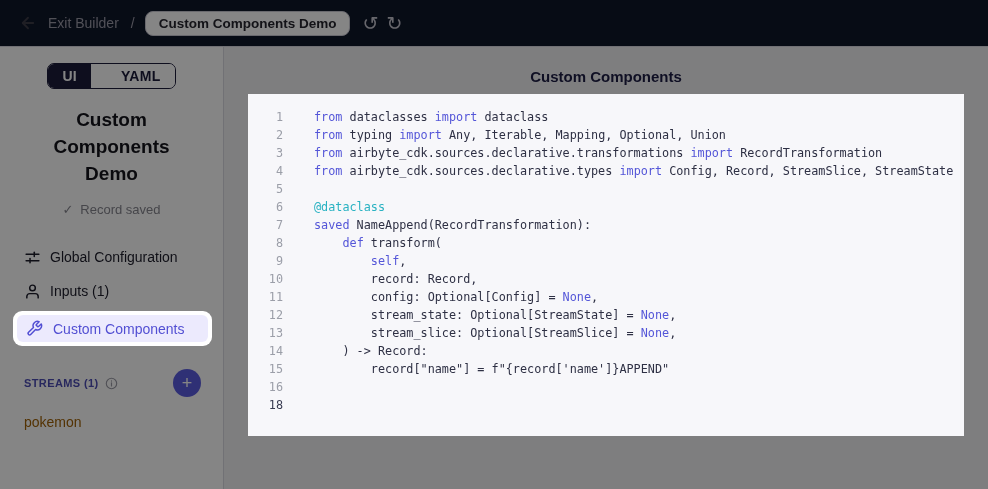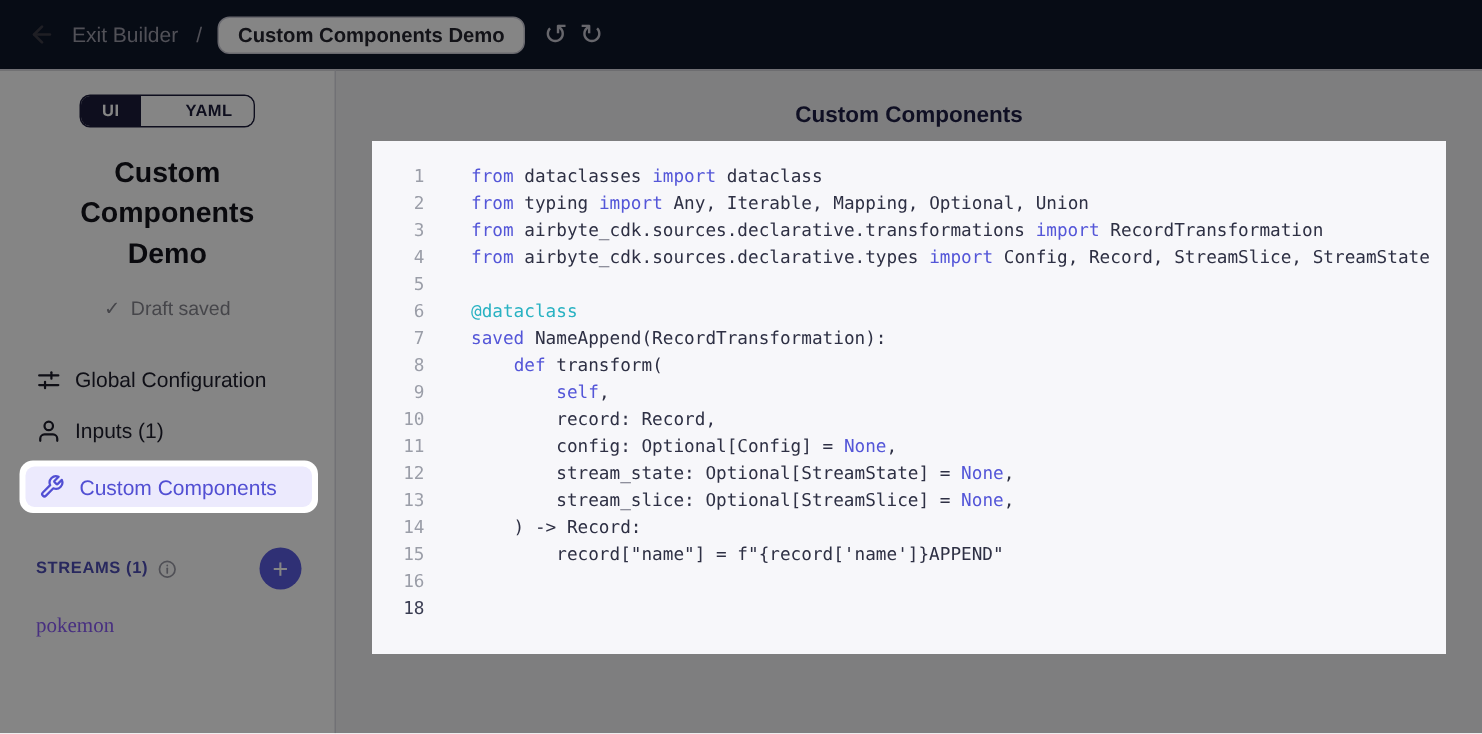--- a/index.html
+++ b/index.html
@@ -26,21 +26,21 @@
   
   .body { display:flex; height:442px; }
   .sidebar {
     width:224px; flex:none; background:#fff; border-right:1px solid #d9d9e0;
     display:flex; flex-direction:column;
   }
   .toggle-wrap { display:flex; justify-content:center; margin-top:16px; }
   .mode-toggle {
     display:inline-flex; border:1px solid #1b1b3a; border-radius:7px; overflow:hidden;
   }
-  .mode-seg { font-size:11px; font-weight:700; padding:4px 14px; cursor:pointer; letter-spacing:.3px; }
+  .mode-seg { font-size:14px; font-weight:700; padding:4px 14px; cursor:pointer; letter-spacing:.3px; }
   .mode-seg.sel { background:#1b1b3a; color:#fff; }
   .mode-seg.unsel { background:#fff; color:#1b1b3a;padding-left:30px; }
   .proj-title {
     margin:17px auto 0; width:150px; text-align:center;
     font-size:19px; font-weight:700; color:#15151c; line-height:27px;
   }
   .draft-row {
     margin-top:15px; display:flex; justify-content:center; align-items:center; gap:7px;
     font-size:13px; color:#86868f;
   }
@@ -66,21 +66,21 @@
   .streams-label {
     font-size:11px; font-weight:700; letter-spacing:.4px; color:#4e4eb5;
   }
   .info-i { margin-left:6px; display:flex; cursor:pointer; }
   .add-btn {
     margin-left:auto; width:28px; height:28px; border-radius:50%;
     background:#5b5ce0; color:#fff; border:none; font-size:18px; line-height:26px;
     display:flex; align-items:center; justify-content:center; cursor:pointer;
     font-weight:400;
   }
-  .stream-item { margin-top:17px; padding-left:24px; font-size:14px; color:#8b5cf6; cursor:pointer;font-family:Liberation Serif, serif; }
+  .stream-item { margin-top:17px; padding-left:24px; font-size:14px; color:#a16207; cursor:pointer; }
   
   .main { flex:1; background:#f1f1f4; display:flex; flex-direction:column; align-items:center; }
   .main-heading { margin-top:21px; font-size:15px; font-weight:700; color:#1d1d44; }
   .code-panel {
     position:relative; z-index:20;
     margin-top:9px; width:716px; height:342px; background:#f7f7fa;
     padding-top:14px; overflow:hidden;
     font-family:"DejaVu Sans Mono", monospace; font-size:11.8px;
   }
   .code-row { display:flex; height:18px; line-height:18px; }
@@ -125,21 +125,21 @@
         <div class="mode-toggle">
           <span class="mode-seg sel">UI</span>
           <span class="mode-seg unsel">YAML</span>
         </div>
       </div>
 
       <div class="proj-title">Custom Components Demo</div>
 
       <div class="draft-row">
         <span class="check-glyph">✓</span>
-        <span>Draft saved</span>
+        <span>Record saved</span>
       </div>
 
       <div class="nav">
 
         <div class="nav-item">
           <svg width="17" height="17" viewBox="0 0 24 24" fill="none" stroke="#1d1d2b" stroke-width="2.1" stroke-linecap="round">
             <line x1="3" y1="7.5" x2="21" y2="7.5"></line>
               <line x1="14.5" y1="4.5" x2="14.5" y2="10.5"></line>
             <line x1="3" y1="16.5" x2="21" y2="16.5"></line>
               <line x1="8.5" y1="13.5" x2="8.5" y2="19.5"></line>

